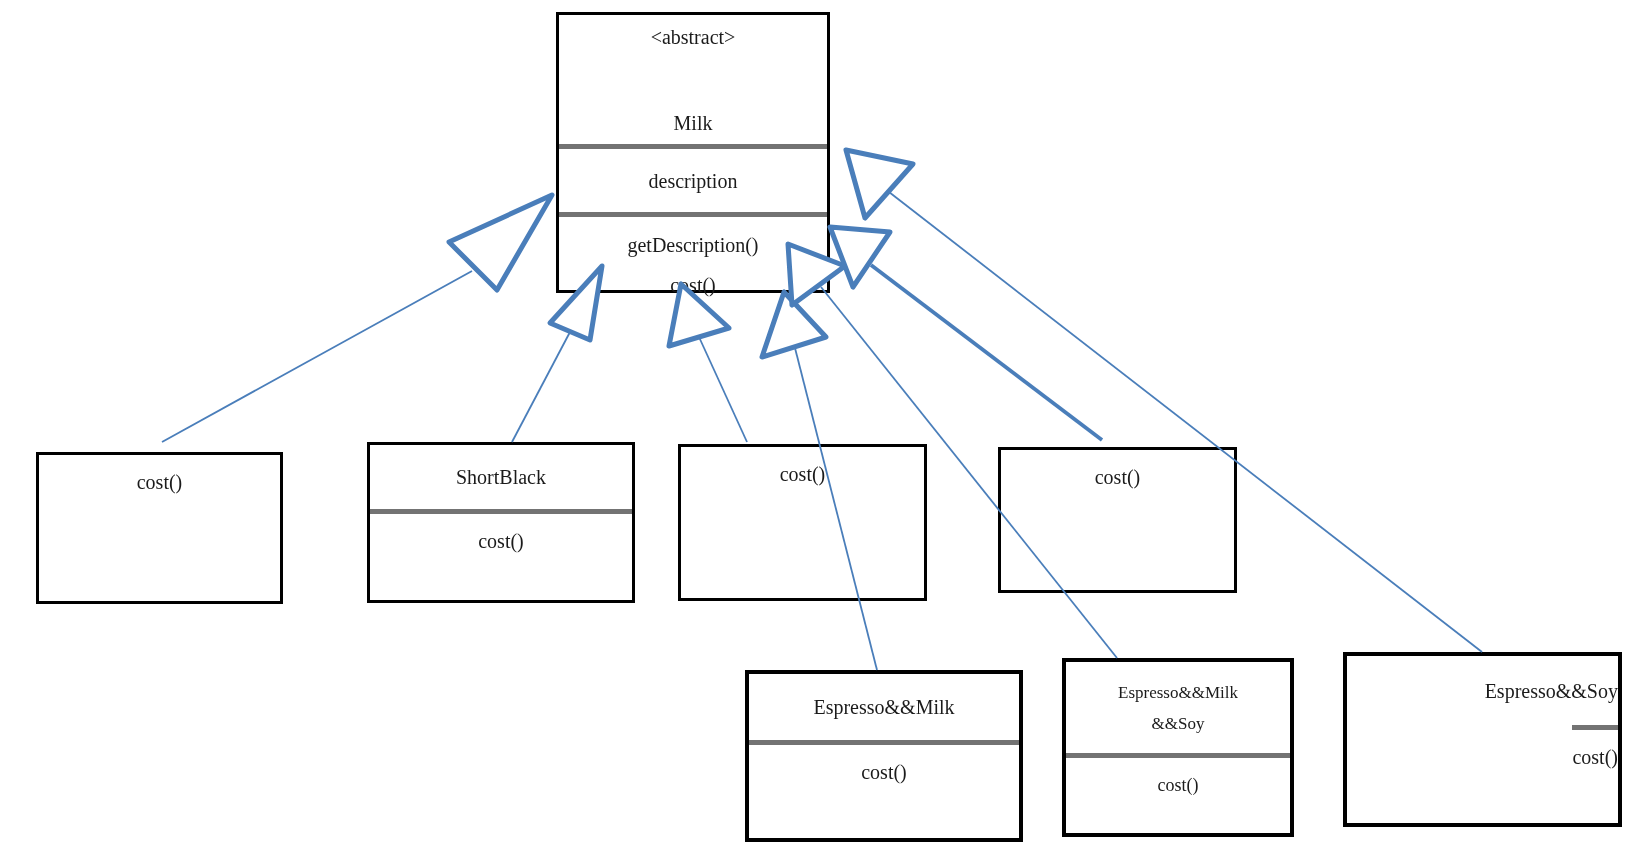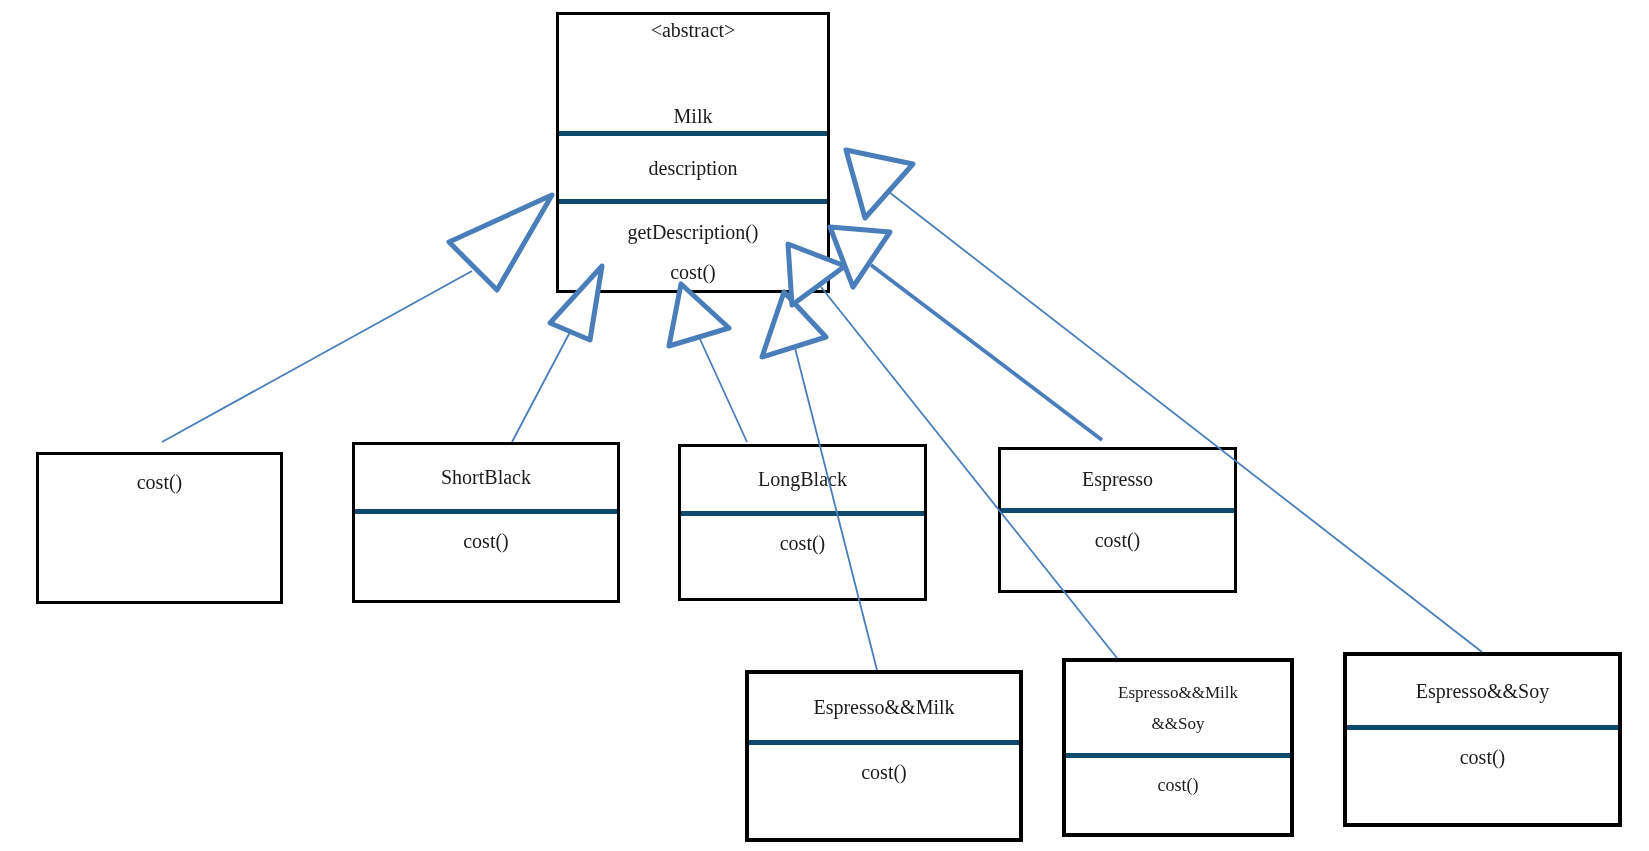--- a/index.html
+++ b/index.html
@@ -32,21 +32,21 @@
     display: flex;
     flex-direction: column;
     align-items: center;
     justify-content: center;
     text-align: center;
     font-size: 20px;
     line-height: 38px;
     flex: 0 0 auto;
   }
   .comp.grow { flex: 1 1 auto; }
-  .comp + .comp { border-top: 5px solid #0c4a6e; }
+  .comp + .comp { border-top: 5px solid #737373; }
   .comp.methods {
     justify-content: flex-start;
     padding-top: 8px;
   }
   .comp .line { white-space: nowrap; }
   .small-title { font-size: 17px; line-height: 31px; }
   .drink-title .line { line-height: 40px; }
   .drink-methods .line { line-height: 40px; font-family: Liberation Serif, serif; }
   svg.connectors {
     position: absolute;
@@ -67,61 +67,55 @@
     stroke-width: 5;
     stroke-linejoin: round;
   }
 </style>
 </head>
 <body>
 
 <div class="canvas">
 
   <div class="uml-box" style="left:556px; top:12px; width:274px; height:281px;">
-    <div class="comp drink-title" style="height:116px;gap:46px;">
+    <div class="comp drink-title" style="height:129px;gap:46px;">
       <div class="line">&lt;abstract&gt;</div>
       <div class="line">Milk</div>
     </div>
     <div class="comp" style="height:68px;">
       <div class="line">description</div>
     </div>
     <div class="comp grow methods drink-methods">
       <div class="line">getDescription()</div>
       <div class="line">cost()</div>
     </div>
   </div>
 
   <div class="uml-box" style="left:36px; top:452px; width:247px; height:152px;">
     <div class="comp grow methods">
       <div class="line">cost()</div>
     </div>
   </div>
 
-  <div class="uml-box" style="left:352px; top:442px; width:268px; height:161px;">
+  <div class="uml-box" style="left:367px; top:442px; width:268px; height:161px;">
     <div class="comp" style="height:64px;">
       <div class="line">ShortBlack</div>
     </div>
     <div class="comp grow methods">
       <div class="line">cost()</div>
     </div>
   </div>
 
   <div class="uml-box" style="left:678px; top:444px; width:249px; height:157px;">
-    <div class="comp" style="height:64px;">
-      <div class="line">LongBlack</div>
-    </div>
     <div class="comp grow methods">
       <div class="line">cost()</div>
     </div>
   </div>
 
   <div class="uml-box" style="left:998px; top:447px; width:239px; height:146px;">
-    <div class="comp" style="height:58px;">
-      <div class="line">Espresso</div>
-    </div>
     <div class="comp grow methods">
       <div class="line">cost()</div>
     </div>
   </div>
 
   <div class="uml-box thick" style="left:745px; top:670px; width:278px; height:172px;">
     <div class="comp" style="height:66px;">
       <div class="line">Espresso&amp;&amp;Milk</div>
     </div>
     <div class="comp grow methods">
@@ -132,21 +126,21 @@
   <div class="uml-box thick" style="left:1062px; top:658px; width:232px; height:179px;">
     <div class="comp small-title" style="height:91px;">
       <div class="line">Espresso&amp;&amp;Milk</div>
       <div class="line">&amp;&amp;Soy</div>
     </div>
     <div class="comp grow methods" style="font-size:18px;">
       <div class="line">cost()</div>
     </div>
   </div>
 
-  <div class="uml-box thick" style="left:1343px; top:652px; width:279px; height:175px;">
+  <div class="uml-box thick" style="left:1343px; top:652px; width:279px; height:175px;align-items:flex-end;">
     <div class="comp" style="height:69px;">
       <div class="line">Espresso&amp;&amp;Soy</div>
     </div>
     <div class="comp grow methods">
       <div class="line">cost()</div>
     </div>
   </div>
 
   <svg class="connectors" width="1649" height="851" viewBox="0 0 1649 851">
 

